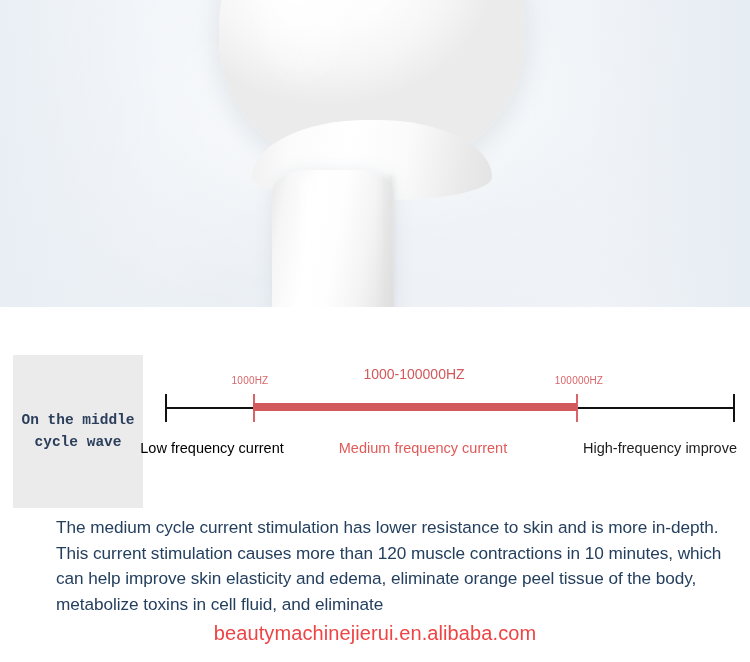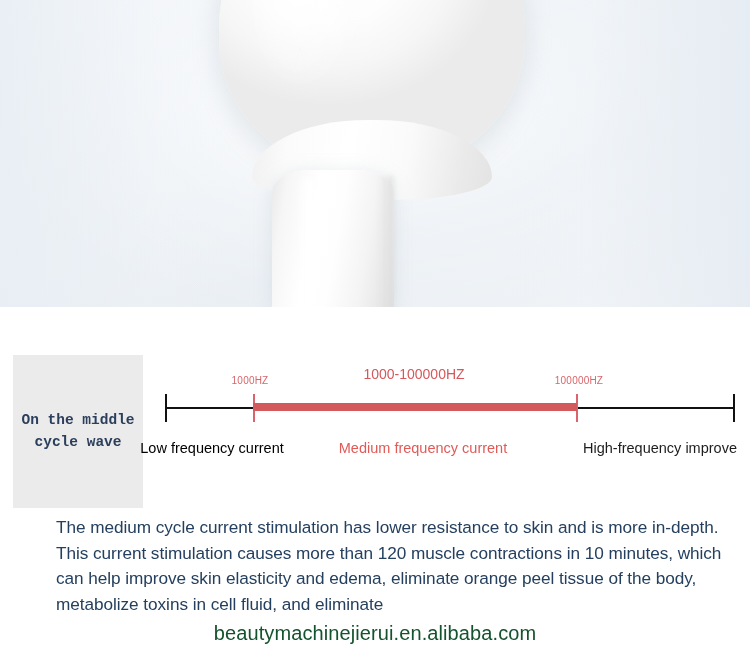--- a/index.html
+++ b/index.html
@@ -190,21 +190,21 @@
     margin-left: 20px;
   }
 
   
   .watermark {
     position: absolute;
     left: 0; top: 622px;
     width: 750px;
     text-align: center;
     font-size: 20px;
-    color: #14532d;
+    color: #ef4444;
     letter-spacing: 0.1px;
     pointer-events: none;
     user-select: none;
   }
 </style>
 </head>
 <body>
 
 <div class="photo-panel">
   <div class="photo-vignette"></div>

